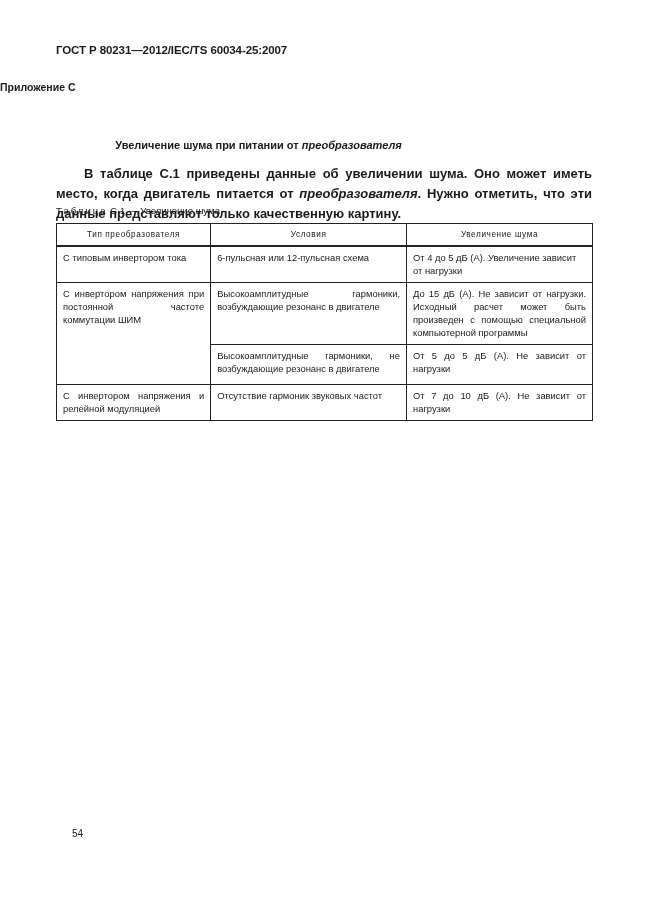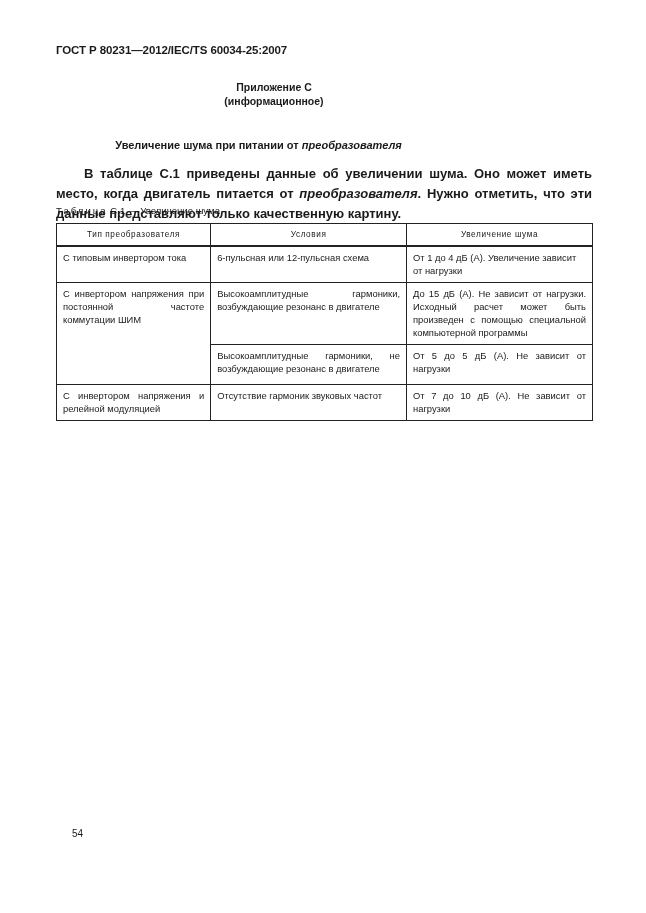--- a/index.html
+++ b/index.html
@@ -6,21 +6,21 @@
   body {
     width: 646px; height: 913px; position: relative; overflow: hidden;
     font-family: "Liberation Sans", sans-serif; color: #1a1a1a;
   }
   .doc-header {
     position: absolute; left: 56px; top: 44px;
     font-size: 11.5px; font-weight: bold; letter-spacing: -0.1px;
   }
   .appendix {
     position: absolute; left: 0; width: 548px; top: 80px;
-    text-align: center; font-size: 10.5px; font-weight: bold; line-height: 14px;
+    text-align: left; font-size: 10.5px; font-weight: bold; line-height: 14px;
   }
   .section-title {
     position: absolute; left: 0; width: 517px; top: 139px;
     text-align: center; font-size: 11px; font-weight: bold;
   }
   .section-title i { font-style: italic; }
   .para {
     position: absolute; left: 56px; width: 536px; top: 164px;
     font-size: 13px; line-height: 20px; text-align: justify; font-weight: bold;
   }
@@ -50,42 +50,41 @@
     position: absolute; left: 56px; top: 828px; font-size: 10px; padding-left: 16px;
   }
 </style>
 </head>
 <body>
 
 <div class="doc-header">ГОСТ Р 80231—2012/IEC/TS 60034-25:2007</div>
 
 <div class="appendix">
   <div>Приложение С</div>
-  <div>(информационное)</div>
 </div>
 
 <div class="section-title"><span>Увеличение шума при питании от </span><i>преобразователя</i></div>
 
 <div class="para"><span class="indent"></span><span>В таблице С.1 приведены данные об увеличении  шума. Оно может иметь место, когда двигатель питается от </span><i>преобразователя</i><span>. Нужно отметить, что эти данные представляют только качественную картину.</span></div>
 
 <div class="table-caption"><span class="spaced">Таблица</span><span> С.1 — Увеличение шума</span></div>
 
 <table class="data">
   <thead>
     <tr>
       <th class="c1">Тип преобразователя</th>
       <th class="c2">Условия</th>
       <th class="c3">Увеличение шума</th>
     </tr>
   </thead>
   <tbody>
     <tr style="height:34px;">
       <td>С типовым инвертором тока</td>
       <td>6-пульсная или 12-пульсная схема</td>
-      <td>От 1 до 4 дБ (А). Увеличение зависит от нагрузки</td>
+      <td>От 4 до 5 дБ (А). Увеличение зависит от нагрузки</td>
     </tr>
     <tr style="height:61px;">
       <td class="just" rowspan="2">С инвертором напряжения при постоянной частоте коммутации ШИМ</td>
       <td class="just">Высокоамплитудные гармоники, возбуждающие резонанс в двигателе</td>
       <td class="just">До 15 дБ (А). Не зависит от нагрузки. Исходный расчет может быть произведен с помощью специальной компьютерной программы</td>
     </tr>
     <tr style="height:40px;">
       <td class="just">Высокоамплитудные гармоники, не возбуждающие резонанс в двигателе</td>
       <td class="just">От 5 до 5 дБ (А). Не зависит от нагрузки</td>
     </tr>

